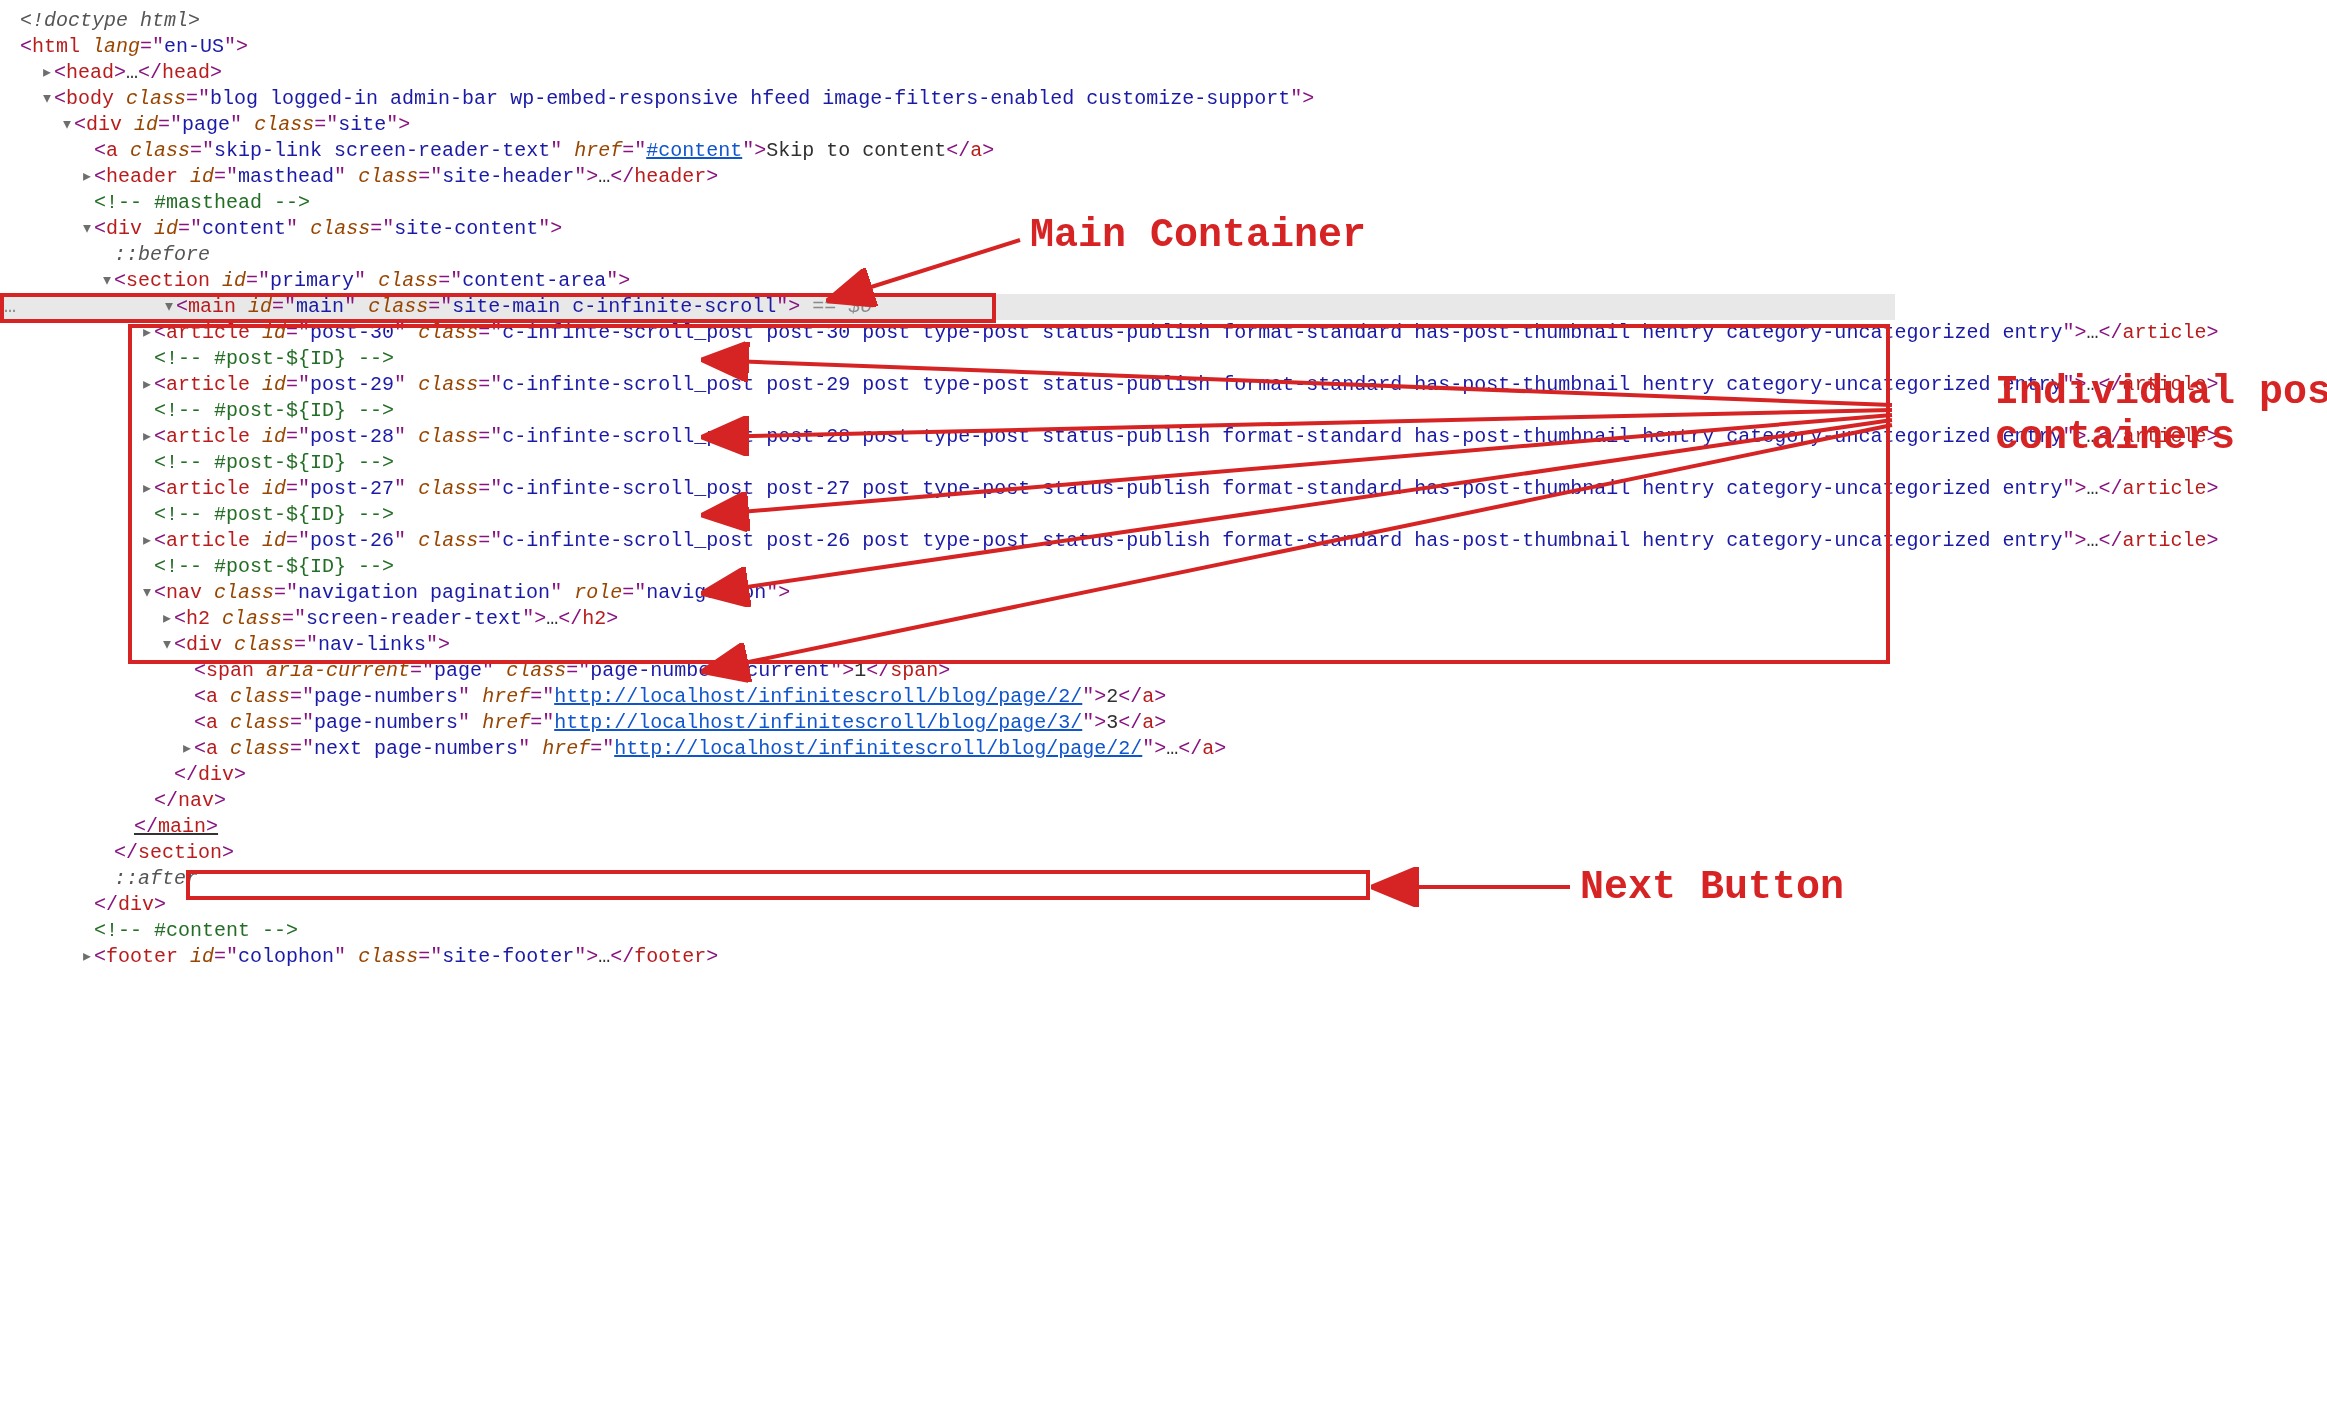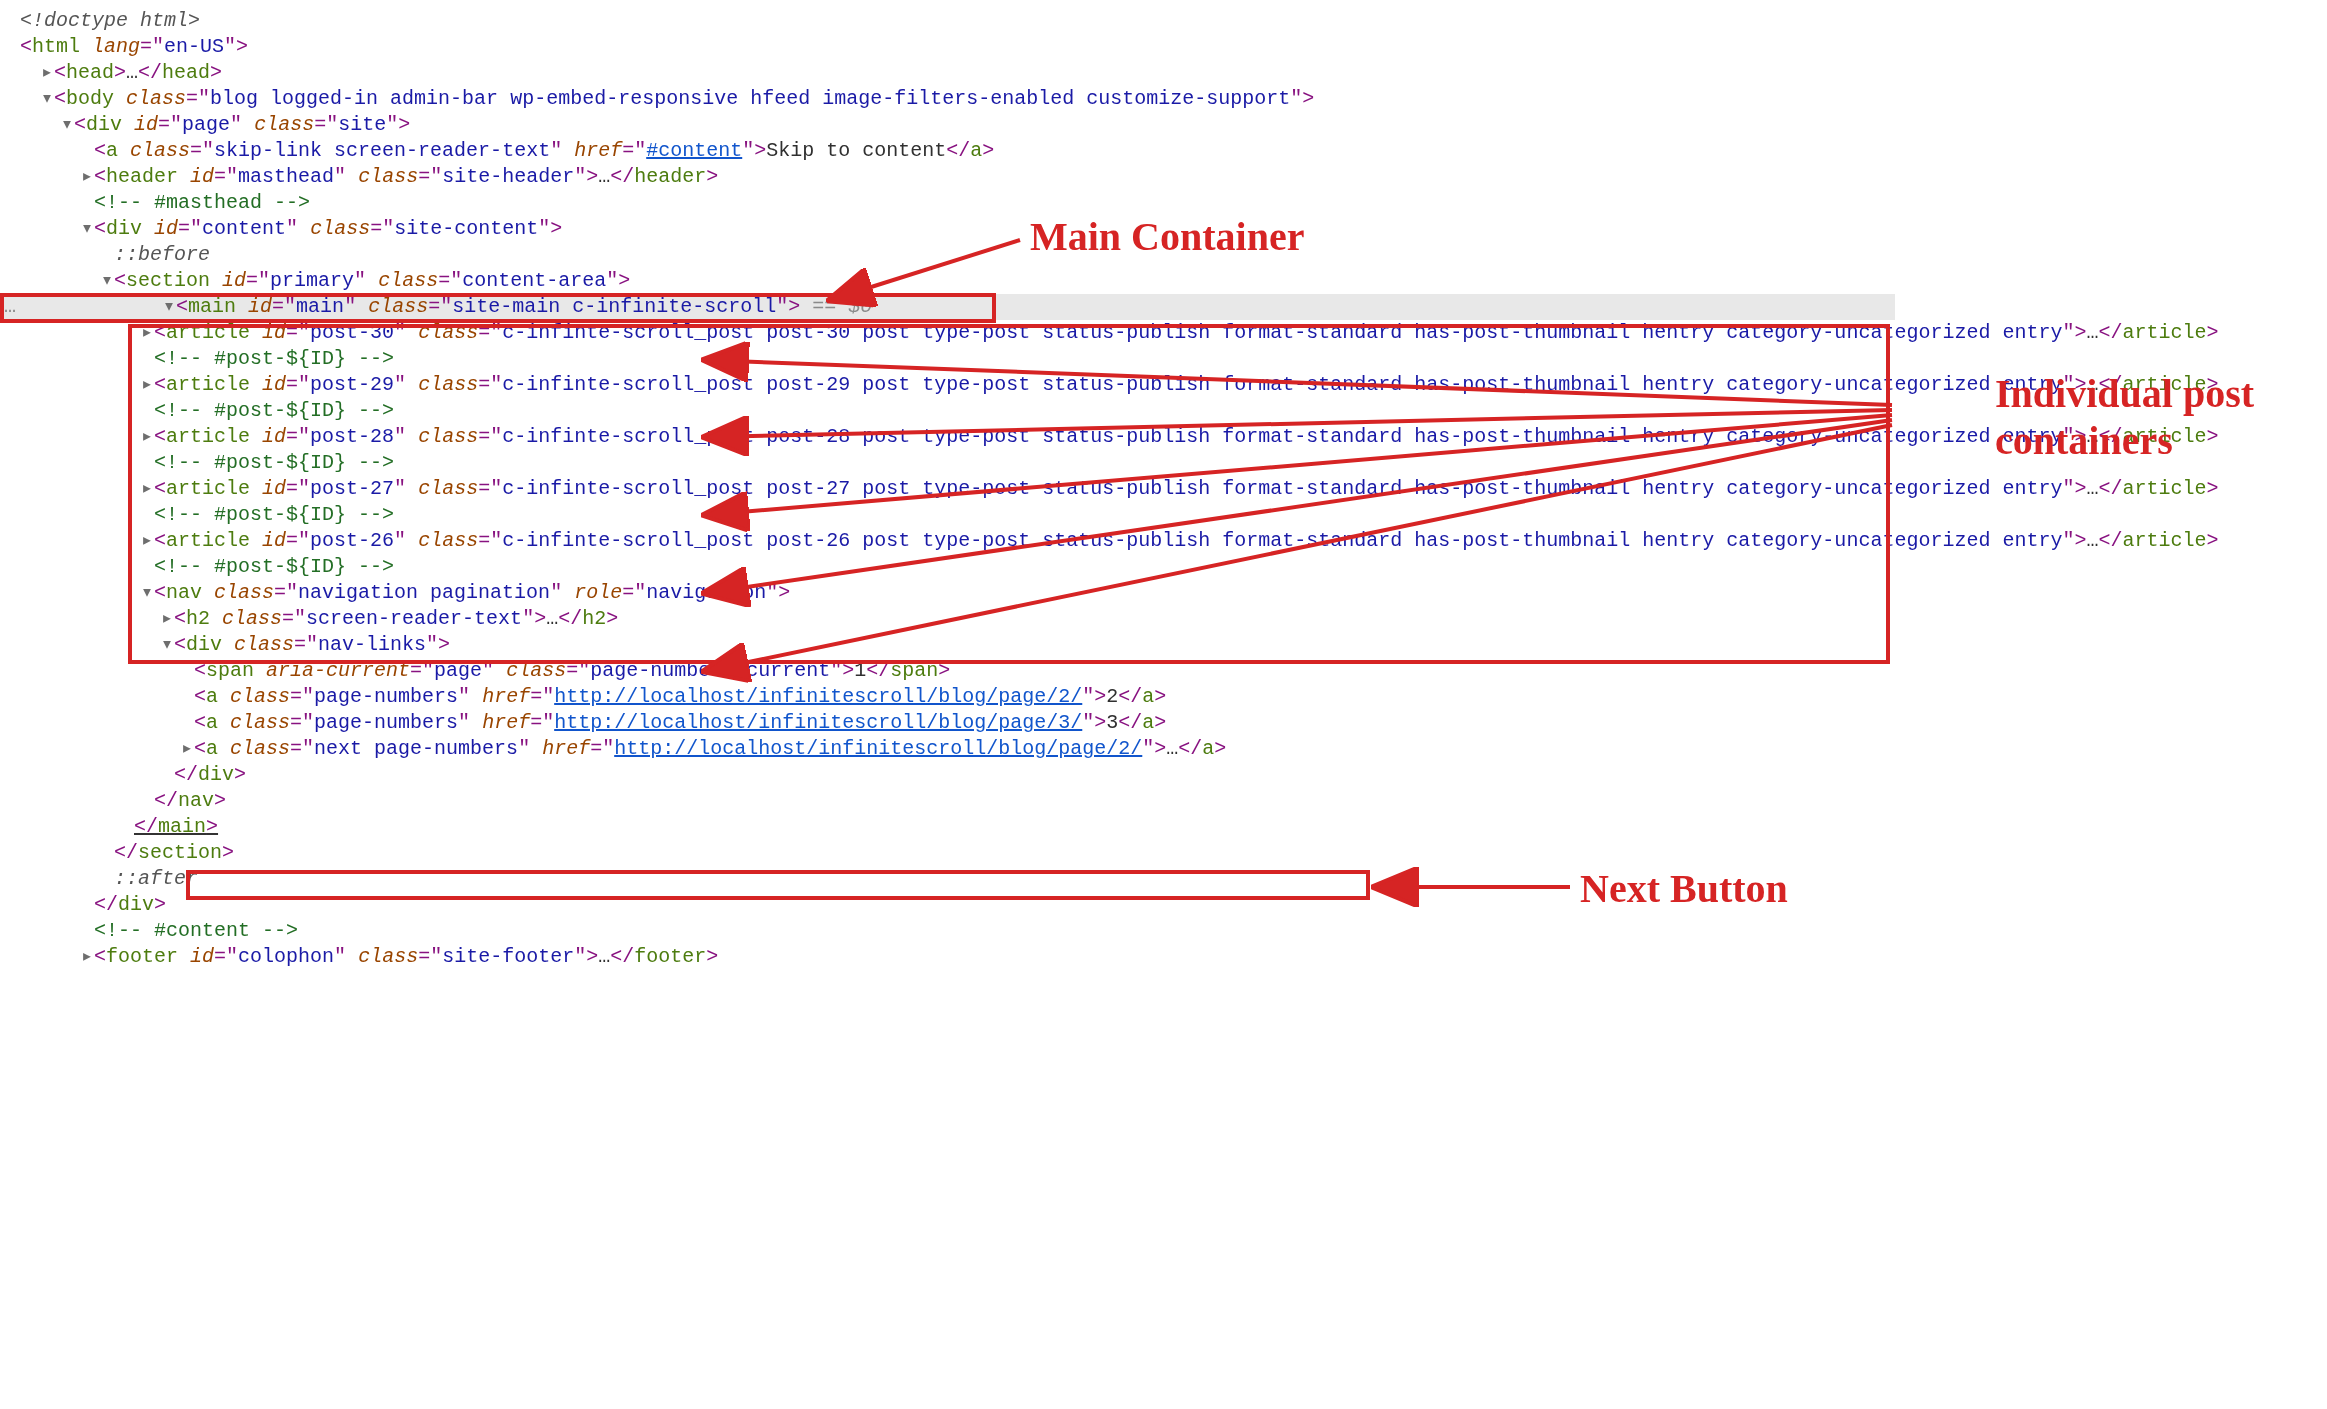--- a/index.html
+++ b/index.html
@@ -25,21 +25,21 @@
   }
   .twisty {
     display: inline-block;
     width: 14px;
     text-align: center;
     color: #6e6e6e;
     cursor: default;
     user-select: none;
   }
   .tag-p  { color: #881280; } 
-  .tag-n  { color: #4d7c0f; } 
+  .tag-n  { color: #b91c1c; } 
   .attr-n { color: #994500; font-style: italic; } 
   .attr-v { color: #1a1aa6; } 
   .link   { color: #1155cc; text-decoration: underline; }
   .txt    { color: #303030; }
   .cmt    { color: #236e25; }
   .pseudo { color: #555; font-style: italic; margin-top: 28px; }
   .dots   { display:inline-block; width:18px; text-align:left; color:#888;}
   .eq0    { color: #8a8a8a; font-style: italic; }
 
   
@@ -64,21 +64,21 @@
     left: 0; right: 0; top: 0;
     pointer-events: none;
   }
   .annot-box {
     position: absolute;
     border: 4px solid #d62424;
     background: transparent;
   }
   .annot-txt {
     position: absolute;
-    font-family: Liberation Serif, serif;
+    font-family: Liberation Mono, monospace;
     font-weight: 700;
     color: #d62424;
     white-space: nowrap;
   }
   .arrow {
     position: absolute;
     stroke: #d62424;
     fill: #d62424;
   }
   .right-panel { position:absolute; left:1895px; top:0; width:432px; }

